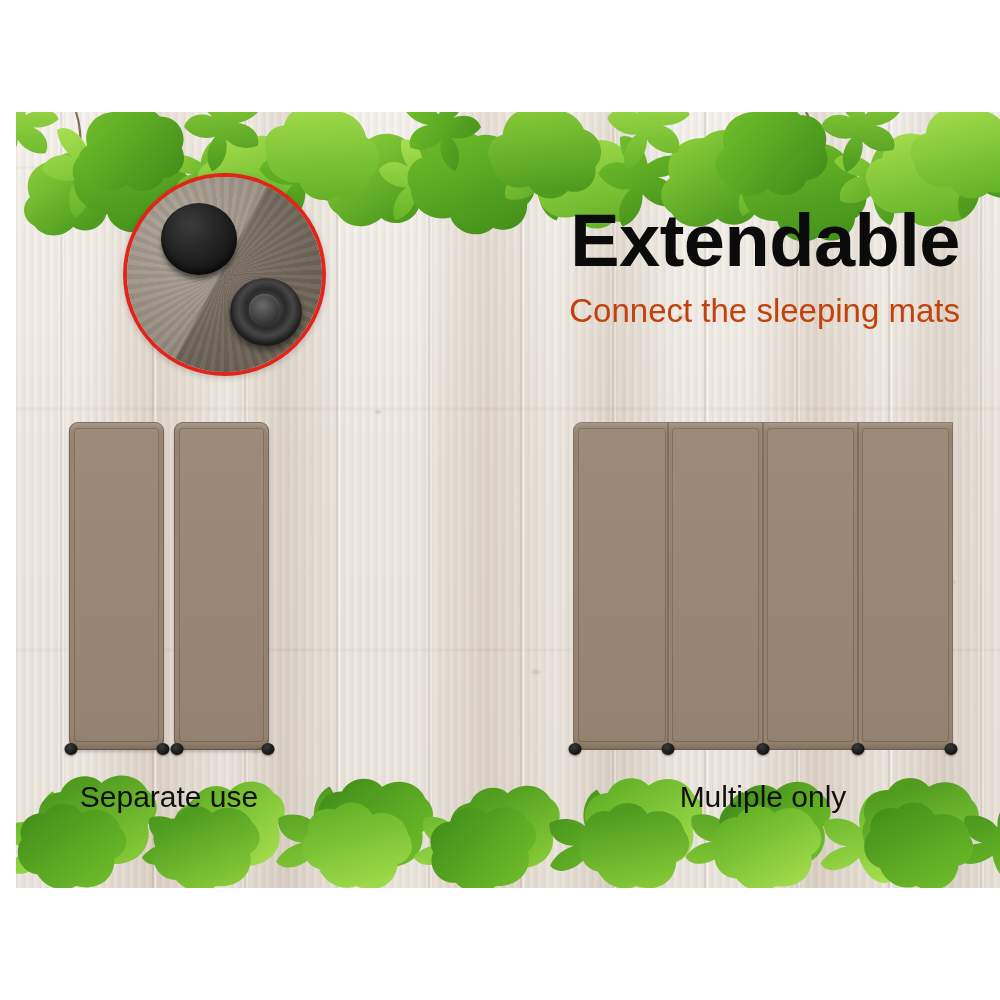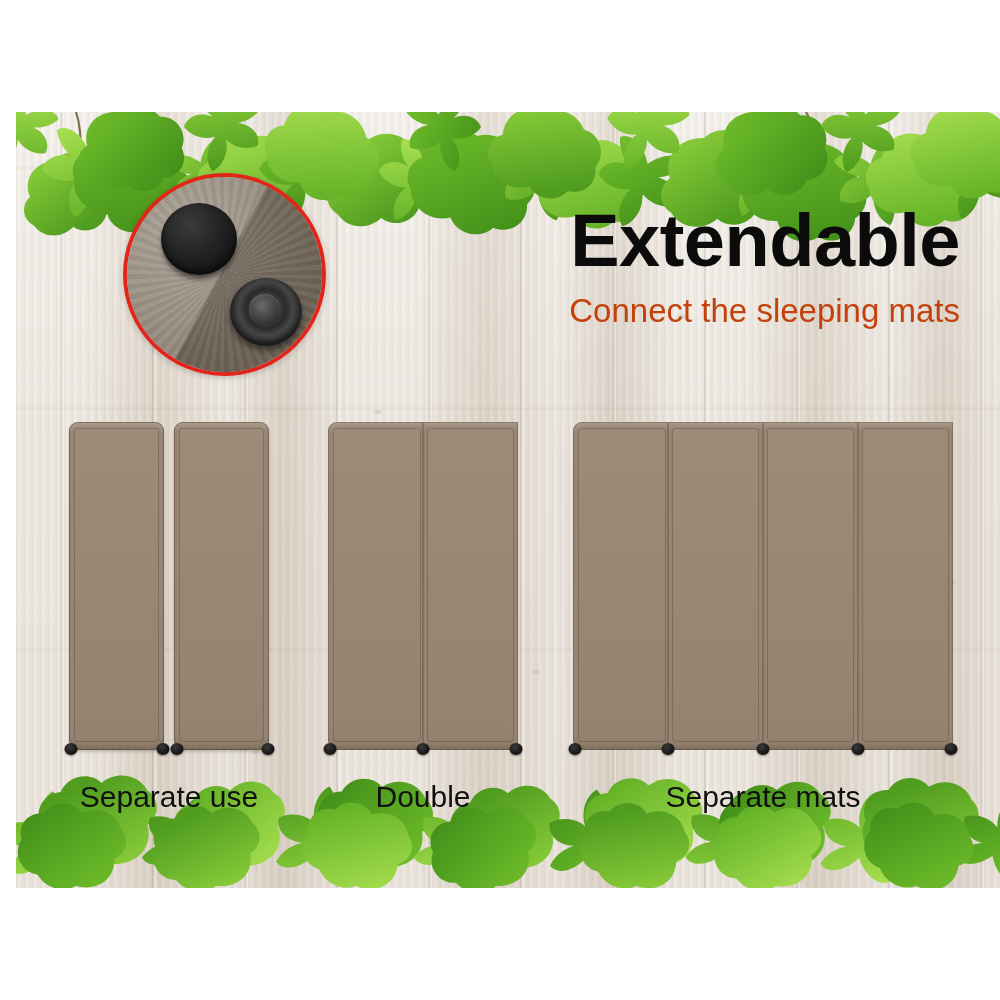--- a/index.html
+++ b/index.html
@@ -311,47 +311,35 @@
           <div class="dots">
             <span class="dot" style="left:2px"></span>
             <span class="dot" style="left:94px"></span>
             <span class="dot" style="left:108px"></span>
             <span class="dot" style="left:199px"></span>
           </div>
         </div>
         <div class="caption">Separate use</div>
       </div>
 
-      <div class="group double">
-        <div class="mats joined">
-          <div class="mat"></div>
-          <div class="mat"></div>
-          <div class="dots">
-            <span class="dot" style="left:2px"></span>
-            <span class="dot" style="left:95px"></span>
-            <span class="dot" style="left:188px"></span>
-          </div>
-        </div>
-        <div class="caption">Double</div>
-      </div>
 
       <div class="group multiple">
         <div class="mats joined">
           <div class="mat"></div>
           <div class="mat"></div>
           <div class="mat"></div>
           <div class="mat"></div>
           <div class="dots">
             <span class="dot" style="left:2px"></span>
             <span class="dot" style="left:95px"></span>
             <span class="dot" style="left:190px"></span>
             <span class="dot" style="left:285px"></span>
             <span class="dot" style="left:378px"></span>
           </div>
         </div>
-        <div class="caption">Separate mats</div>
+        <div class="caption">Multiple only</div>
       </div>
 
     </div>
 
 
   </div>
 </div>
 
 </body></html>

